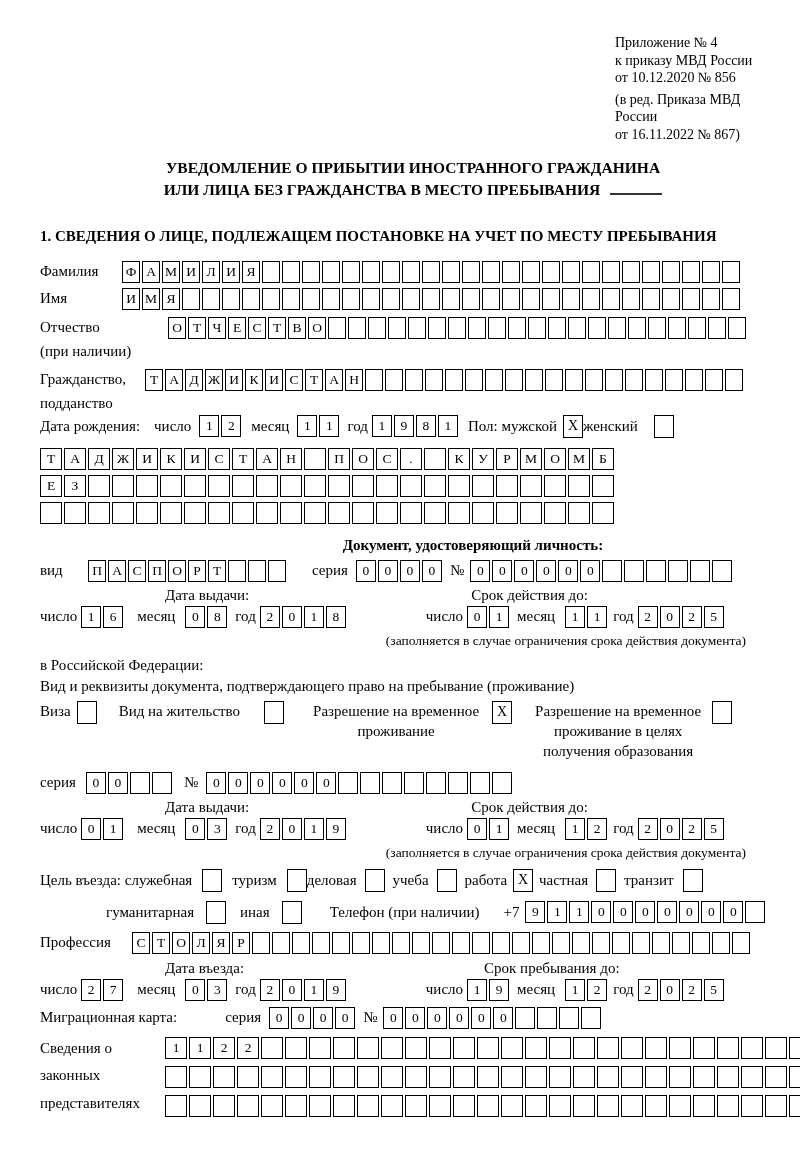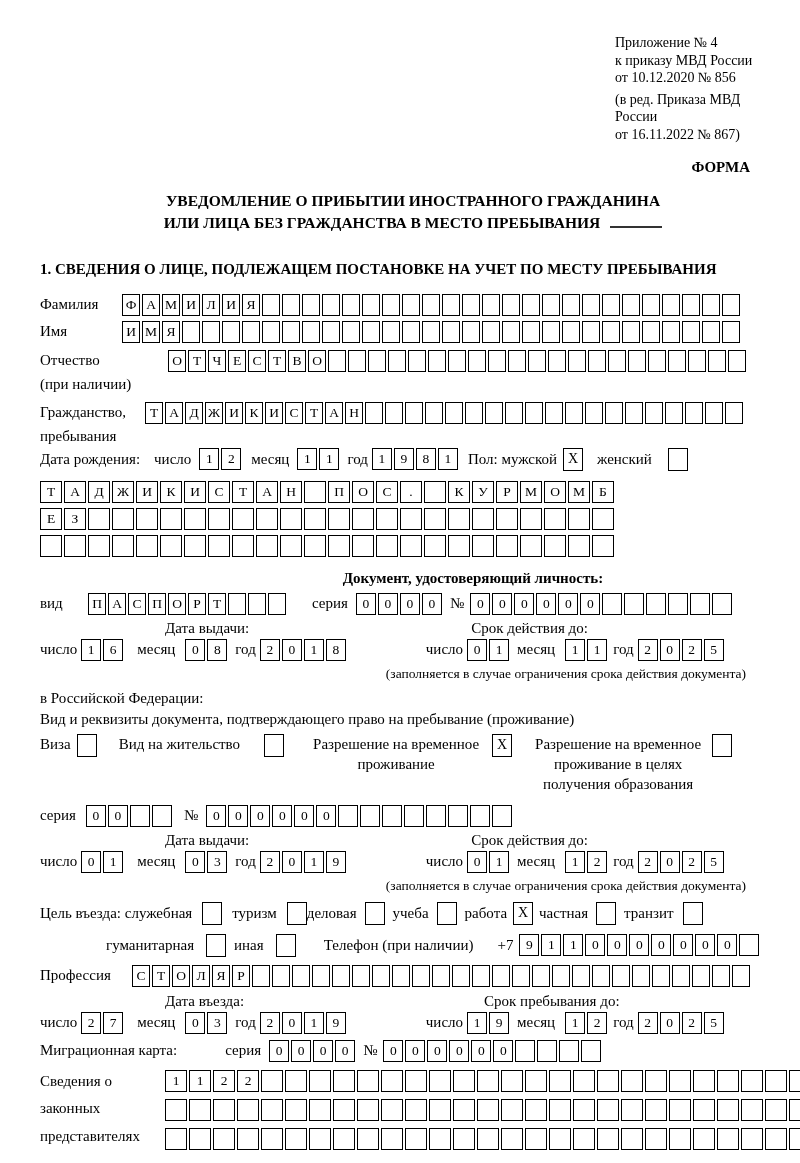--- a/index.html
+++ b/index.html
@@ -47,21 +47,20 @@
 <div class="page">
 
   <div class="appendix">
     <div>Приложение № 4</div>
     <div>к приказу МВД России</div>
     <div>от 10.12.2020 № 856</div>
     <div class="ed">(в ред. Приказа МВД России</div>
     <div>от 16.11.2022 № 867)</div>
   </div>
 
-  <div class="form-label">ФОРМА</div>
 
   <div class="title">
     <div>УВЕДОМЛЕНИЕ О ПРИБЫТИИ ИНОСТРАННОГО ГРАЖДАНИНА</div>
     <div><span>ИЛИ ЛИЦА БЕЗ ГРАЖДАНСТВА В МЕСТО ПРЕБЫВАНИЯ</span><span class="blank-line"></span></div>
   </div>
 
   <div class="sec-head">1. СВЕДЕНИЯ О ЛИЦЕ, ПОДЛЕЖАЩЕМ ПОСТАНОВКЕ НА УЧЕТ ПО МЕСТУ ПРЕБЫВАНИЯ</div>
 
   <div class="row">
     <span class="lbl" style="width:82px">Фамилия</span>
@@ -173,21 +172,21 @@
           <span class="cell"></span>
           <span class="cell"></span>
           <span class="cell"></span>
         </span>
     </div>
   </div>
 
   <div class="two-col" style="">
     <div class="lbl-col" style="width:105px; line-height:1.6">
       <div>Гражданство,</div>
-      <div>пребывания</div>
+      <div>подданство</div>
     </div>
     <div class="cell-col" style="padding-top:2px">
       <span class="cells">
           <span class="cell">Т</span>
           <span class="cell">А</span>
           <span class="cell">Д</span>
           <span class="cell">Ж</span>
           <span class="cell">И</span>
           <span class="cell">К</span>
           <span class="cell">И</span>
@@ -232,21 +231,21 @@
       </span>
     <span class="lbl" style="margin-left:8px">год</span>
     <span class="cells cells-mid" style="margin-left:4px">
         <span class="cell">1</span>
         <span class="cell">9</span>
         <span class="cell">8</span>
         <span class="cell">1</span>
       </span>
     <span class="lbl" style="margin-left:10px">Пол: мужской</span>
     <span class="checkbox" style="margin-left:6px">X</span>
-    <span class="lbl" style="margin-left:14px">женский</span>
+    <span class="lbl" style="">женский</span>
     <span class="checkbox" style="margin-left:16px"></span>
   </div>
 
   <div class="two-col">
     <div class="cell-col" style="padding-top:2px">
       <div class="row">
           <span class="cells cells-wide">
             <span class="cell">Т</span>
             <span class="cell">А</span>
             <span class="cell">Д</span>
@@ -522,21 +521,21 @@
     <span class="checkbox" style="margin-left:6px">X</span>
     <span class="lbl" style="margin-left:6px">частная</span>
     <span class="checkbox" style="margin-left:8px"></span>
     <span class="lbl" style="margin-left:8px">транзит</span>
     <span class="checkbox" style="margin-left:10px"></span>
   </div>
 
   <div class="row" style="margin-bottom:8px">
     <span class="lbl" style="margin-left:66px">гуманитарная</span>
     <span class="checkbox" style="margin-left:12px"></span>
-    <span class="lbl" style="margin-left:8px">иная</span>
+    <span class="lbl" style="margin-left:14px">иная</span>
     <span class="checkbox" style="margin-left:12px"></span>
     <span class="lbl" style="margin-left:28px">Телефон (при наличии)</span>
     <span class="lbl" style="margin-left:24px">+7</span>
     <span class="cells cells-mid" style="margin-left:6px">
         <span class="cell">9</span>
         <span class="cell">1</span>
         <span class="cell">1</span>
         <span class="cell">0</span>
         <span class="cell">0</span>
         <span class="cell">0</span>

